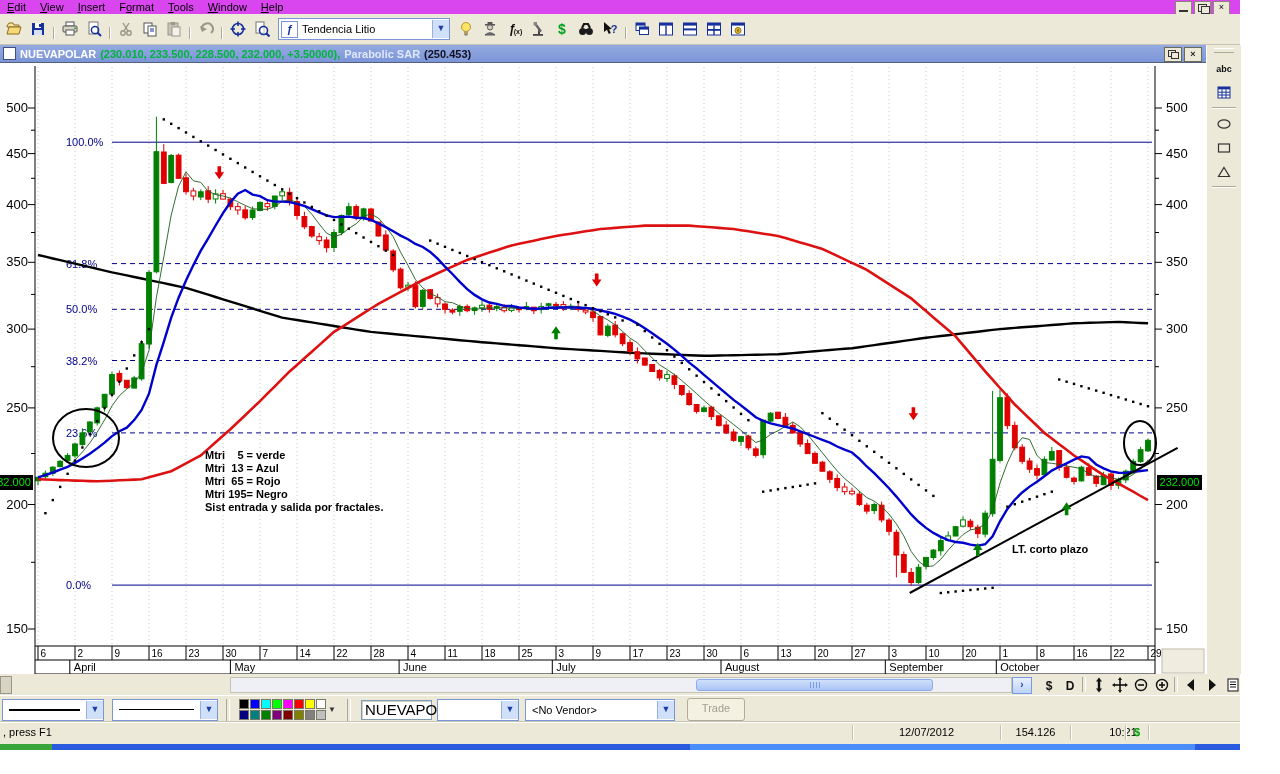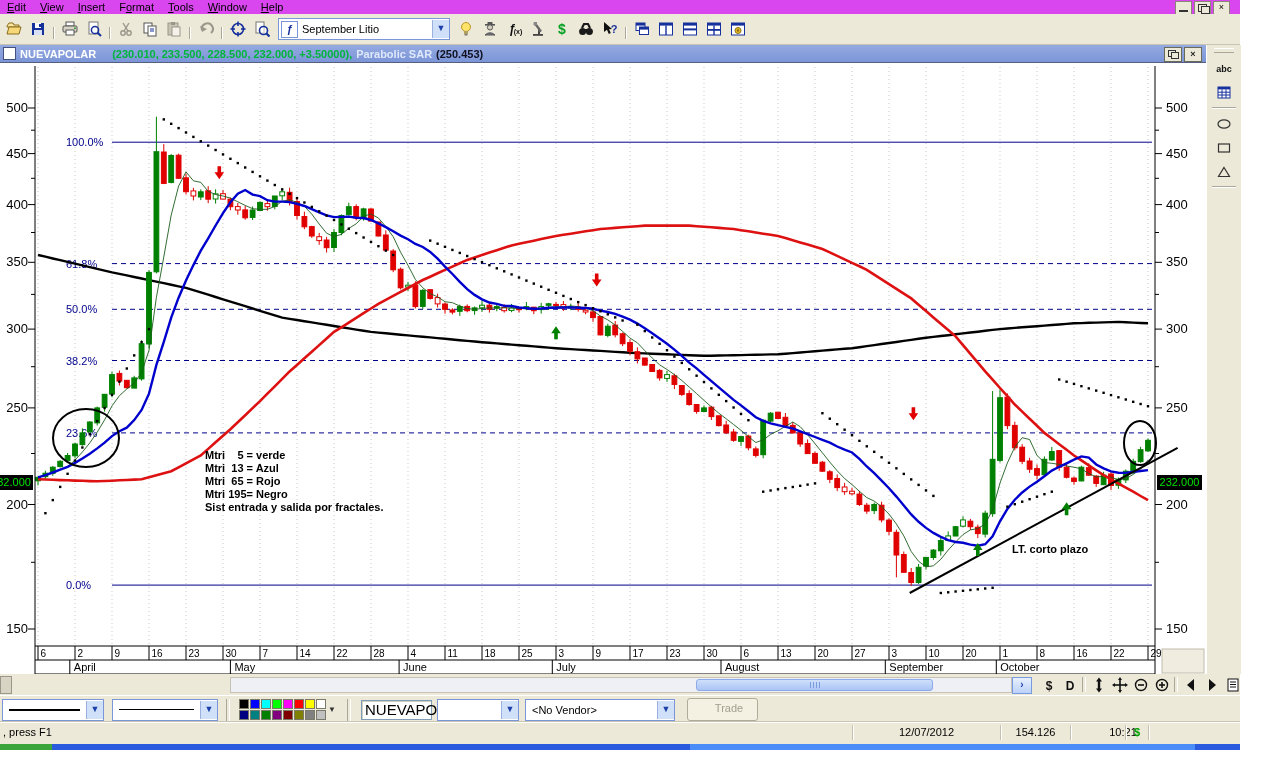--- a/index.html
+++ b/index.html
@@ -28,21 +28,21 @@
                  color:#16309c;font-weight:bold;font-style:italic;font-size:11px;text-align:center;line-height:14px;}
   .fcombo .ftext{flex:1;font-size:11px;padding-left:2px;}
   .dropbtn{width:16px;height:18px;background:#cfe0f8;border-left:1px solid #9ab0e0;color:#1c3faa;
            text-align:center;line-height:16px;font-size:9px;flex:0 0 auto;}
   
   .chartwin{position:absolute;left:0;top:45px;width:1206px;height:629px;background:#14b8a6;border-right:1px solid #aca899;}
   .ctitle{position:absolute;left:0;top:0;width:100%;height:17px;
           background:linear-gradient(#95aae0,#7b95d8);display:flex;align-items:center;
           font-weight:bold;font-size:11px;color:#fff;white-space:nowrap;overflow:hidden;}
   .ctitle .cicon{width:11px;height:11px;background:#fff;border:1px solid #44507e;margin:0 4px 0 3px;flex:0 0 auto;}
-  .ctitle .green{color:#00b43c;margin-left:16px;text-align:center;}
+  .ctitle .green{color:#00b43c;margin-left:4px;text-align:center;}
   .ctitle .pale{color:#dfe8fb;margin-left:4px;}
   .ctitle .dark{color:#101020;margin-left:4px;}
   .cbtns{position:absolute;right:4px;top:2px;display:flex;gap:2px;}
   .cbtn{width:16px;height:13px;background:#ece9d8;border:1px solid #6a6a5a;font-size:9px;
         line-height:12px;text-align:center;color:#222;position:relative;}
   .cbtn .rest1{position:absolute;left:3px;top:2px;width:6px;height:5px;border:1px solid #333;}
   .cbtn .rest2{position:absolute;left:6px;top:4px;width:6px;height:5px;border:1px solid #333;background:#ece9d8;}
   .canvas{position:absolute;left:0;top:17px;width:1206px;height:612px;background:#fff;border-top:1px solid #55607e;box-sizing:border-box;}
   .pricebadge{position:absolute;height:15px;background:#000;color:#00e000;font-size:11px;line-height:15px;overflow:hidden;}
   .pb-left{left:0;top:430px;width:33px;}
@@ -180,21 +180,21 @@
           </svg>
         </span><span class="tbtn">
           <svg width="16" height="16" viewBox="0 0 16 16">
             <rect x="2" y="1" width="8" height="11" fill="#fff" stroke="#777"></rect>
             <circle cx="9.5" cy="9.5" r="4" fill="#fff" fill-opacity="0.6" stroke="#16309c" stroke-width="1.6"></circle>
             <line x1="12.5" y1="12.5" x2="15.5" y2="15.5" stroke="#16309c" stroke-width="2.2"></line>
           </svg>
         </span></span>
     <div class="fcombo">
       <span class="ficon">ƒ</span>
-      <span class="ftext">September Litio</span>
+      <span class="ftext">Tendencia Litio</span>
       <span class="dropbtn">▼</span>
     </div>
     <span id="tb-right"><span class="tbtn">
           <svg width="16" height="16" viewBox="0 0 16 16">
             <circle cx="8" cy="6" r="4.5" fill="#ffe36a" stroke="#b8962a"></circle>
             <rect x="6" y="10" width="4" height="3" fill="#b0a060"></rect>
             <rect x="6.5" y="13" width="3" height="1.5" fill="#777"></rect>
           </svg>
         </span><span class="tbtn">
           <svg width="16" height="16" viewBox="0 0 16 16">
@@ -1088,21 +1088,21 @@
     <div class="tsep" style="margin:0 10px;"></div>
     <div class="symbox">NUEVAPOL</div>
     <div class="combo" style="width:80px;margin-left:5px;">
       <span class="sample"></span>
         <span class="dropbtn">▼</span>
     </div>
     <div class="combo" style="width:148px;margin-left:6px;">
       <span class="sample">&lt;No Vendor&gt;</span>
       <span class="dropbtn">▼</span>
     </div>
-    <div class="tradebtn" style="margin-left:12px;padding-left:13px;">Trade</div>
+    <div class="tradebtn" style="margin-left:12px;">Trade</div>
   </div>
 
   <div class="statusbar">
     <div class="spanel" style="left:3px;">, press F1</div>
     <div class="sdiv" style="left:852px;"></div>
     <div class="spanel" style="left:855px;width:143px;text-align:center;">12/07/2012</div>
     <div class="sdiv" style="left:1000px;"></div>
     <div class="spanel" style="left:1003px;width:65px;text-align:center;">154.126</div>
     <div class="sdiv" style="left:1070px;"></div>
     <div class="spanel" style="left:1073px;width:50px;text-align:center;margin-left:25px;">10:21</div>

